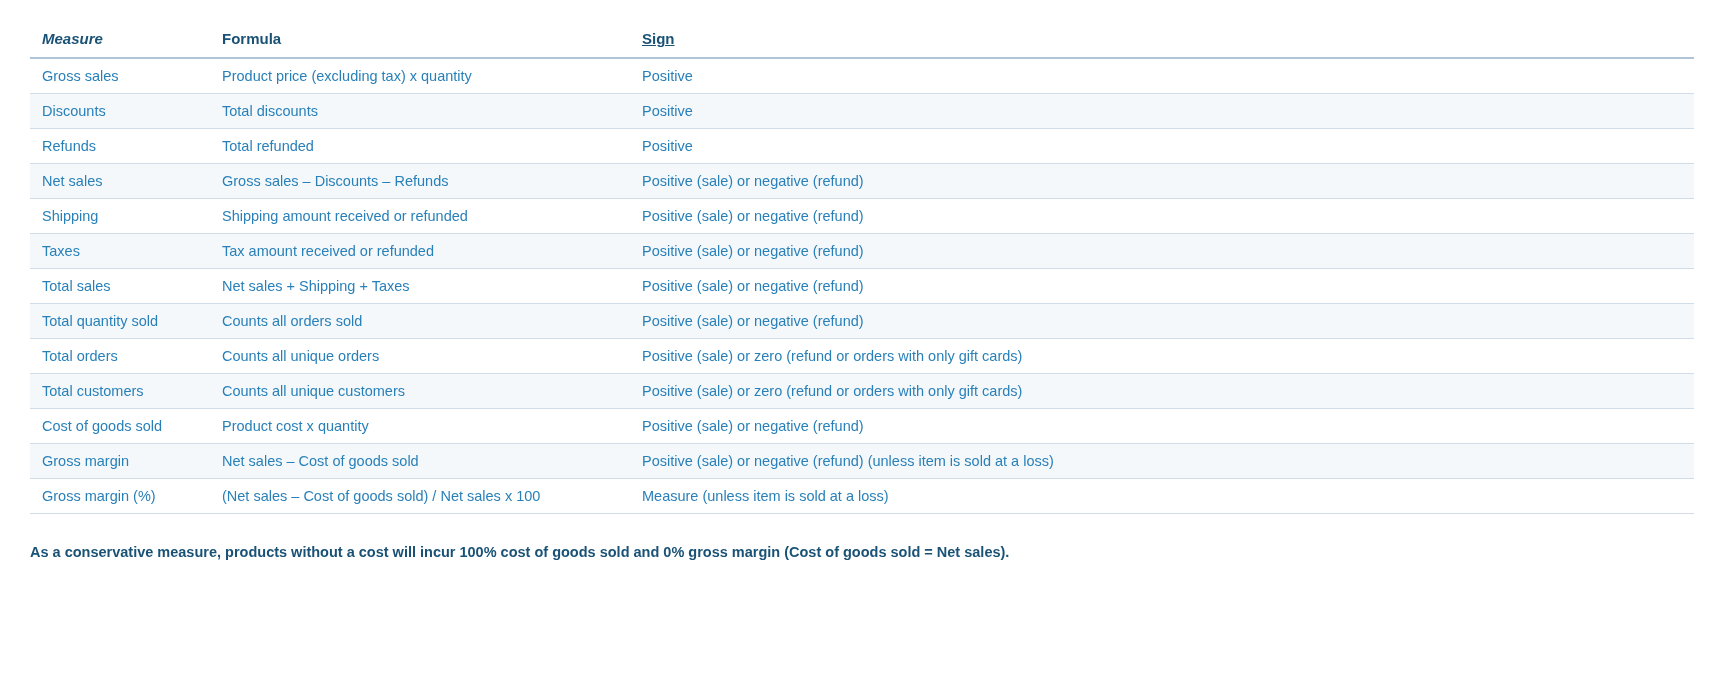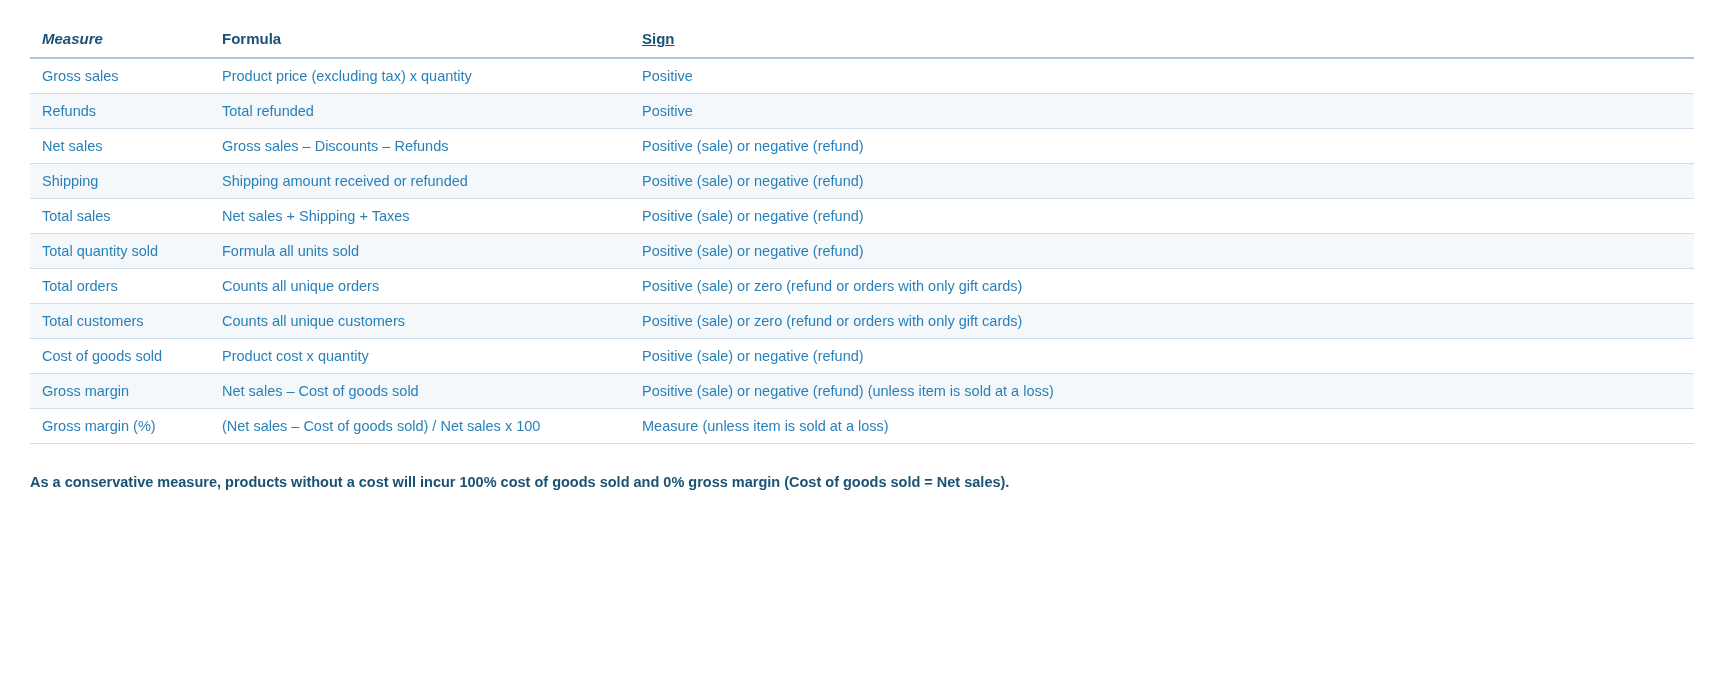--- a/index.html
+++ b/index.html
@@ -85,42 +85,52 @@
         <th class="col-sign">Sign</th>
       </tr>
     </thead>
     <tbody id="table-body">
     <tr>
           <td>Gross sales</td>
           <td>Product price (excluding tax) x quantity</td>
           <td>Positive</td>
         </tr>
         <tr>
+          <td>Discounts</td>
+          <td>Total discounts</td>
+          <td>Positive</td>
+        </tr>
+        <tr>
           <td>Refunds</td>
           <td>Total refunded</td>
           <td>Positive</td>
         </tr>
         <tr>
           <td>Net sales</td>
           <td>Gross sales – Discounts – Refunds</td>
           <td>Positive (sale) or negative (refund)</td>
         </tr>
         <tr>
           <td>Shipping</td>
           <td>Shipping amount received or refunded</td>
           <td>Positive (sale) or negative (refund)</td>
         </tr>
         <tr>
+          <td>Taxes</td>
+          <td>Tax amount received or refunded</td>
+          <td>Positive (sale) or negative (refund)</td>
+        </tr>
+        <tr>
           <td>Total sales</td>
           <td>Net sales + Shipping + Taxes</td>
           <td>Positive (sale) or negative (refund)</td>
         </tr>
         <tr>
           <td>Total quantity sold</td>
-          <td>Formula all units sold</td>
+          <td>Counts all orders sold</td>
           <td>Positive (sale) or negative (refund)</td>
         </tr>
         <tr>
           <td>Total orders</td>
           <td>Counts all unique orders</td>
           <td>Positive (sale) or zero (refund or orders with only gift cards)</td>
         </tr>
         <tr>
           <td>Total customers</td>
           <td>Counts all unique customers</td>

